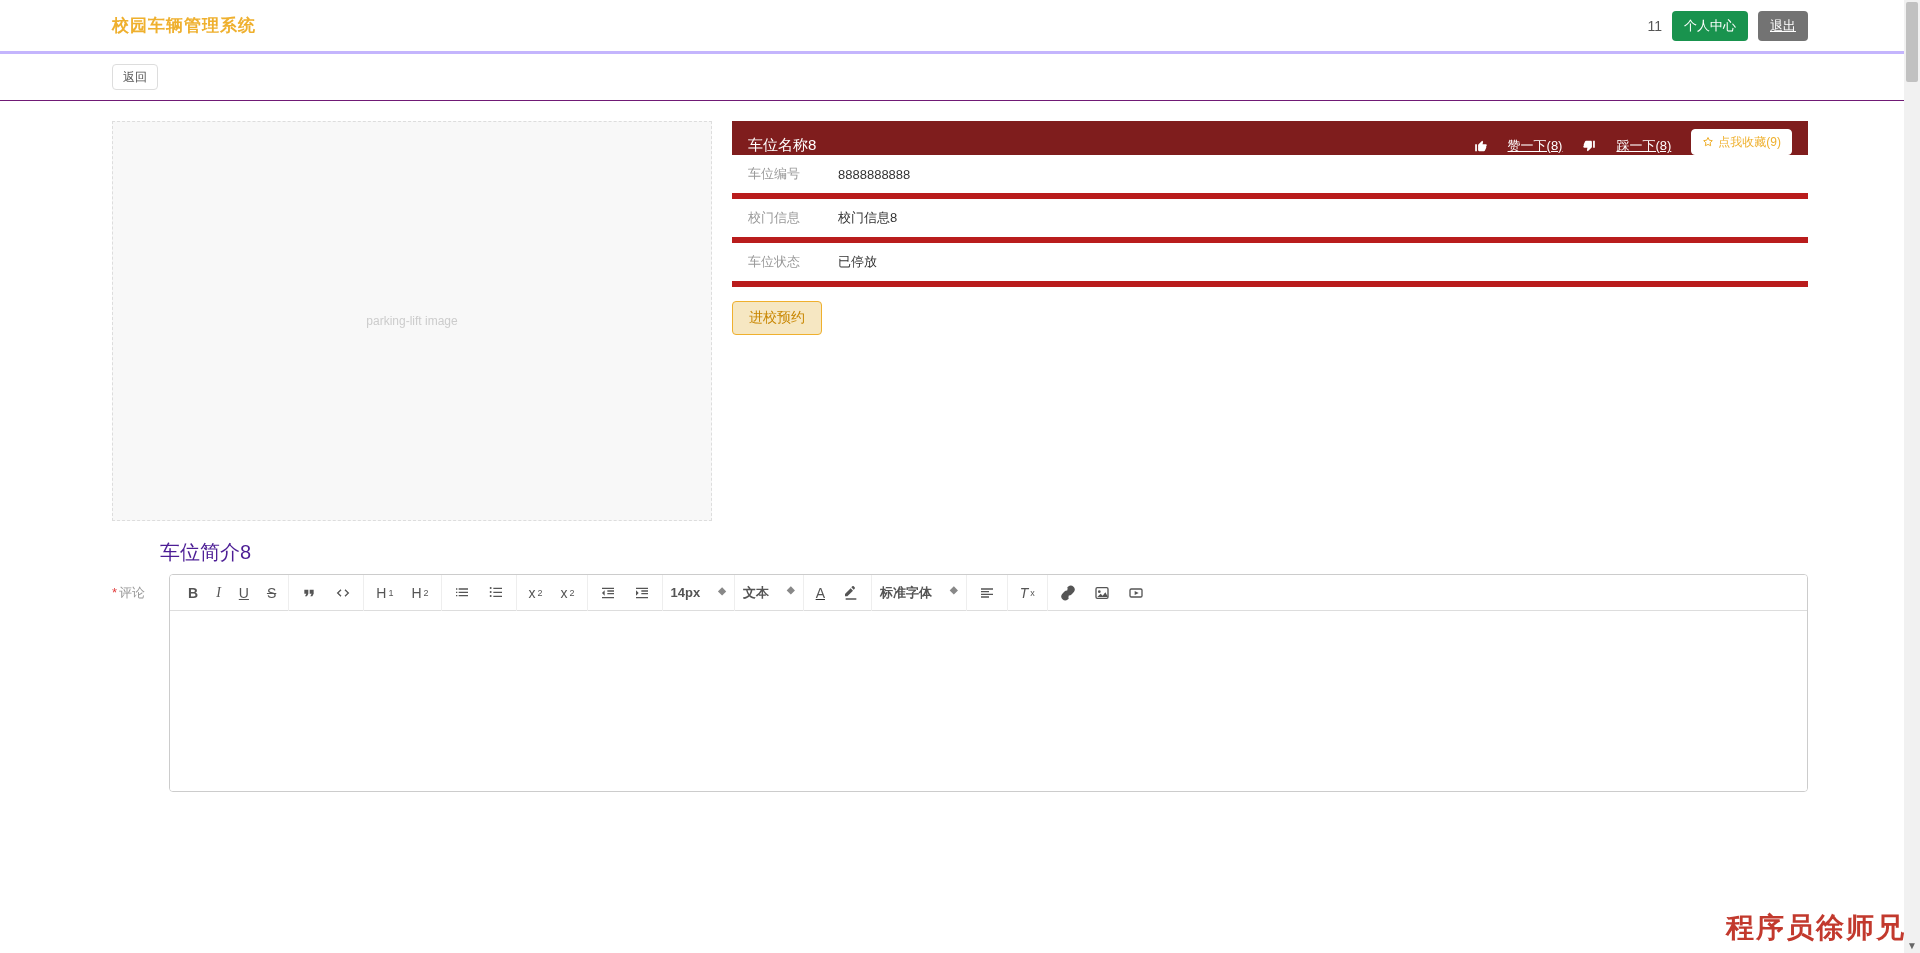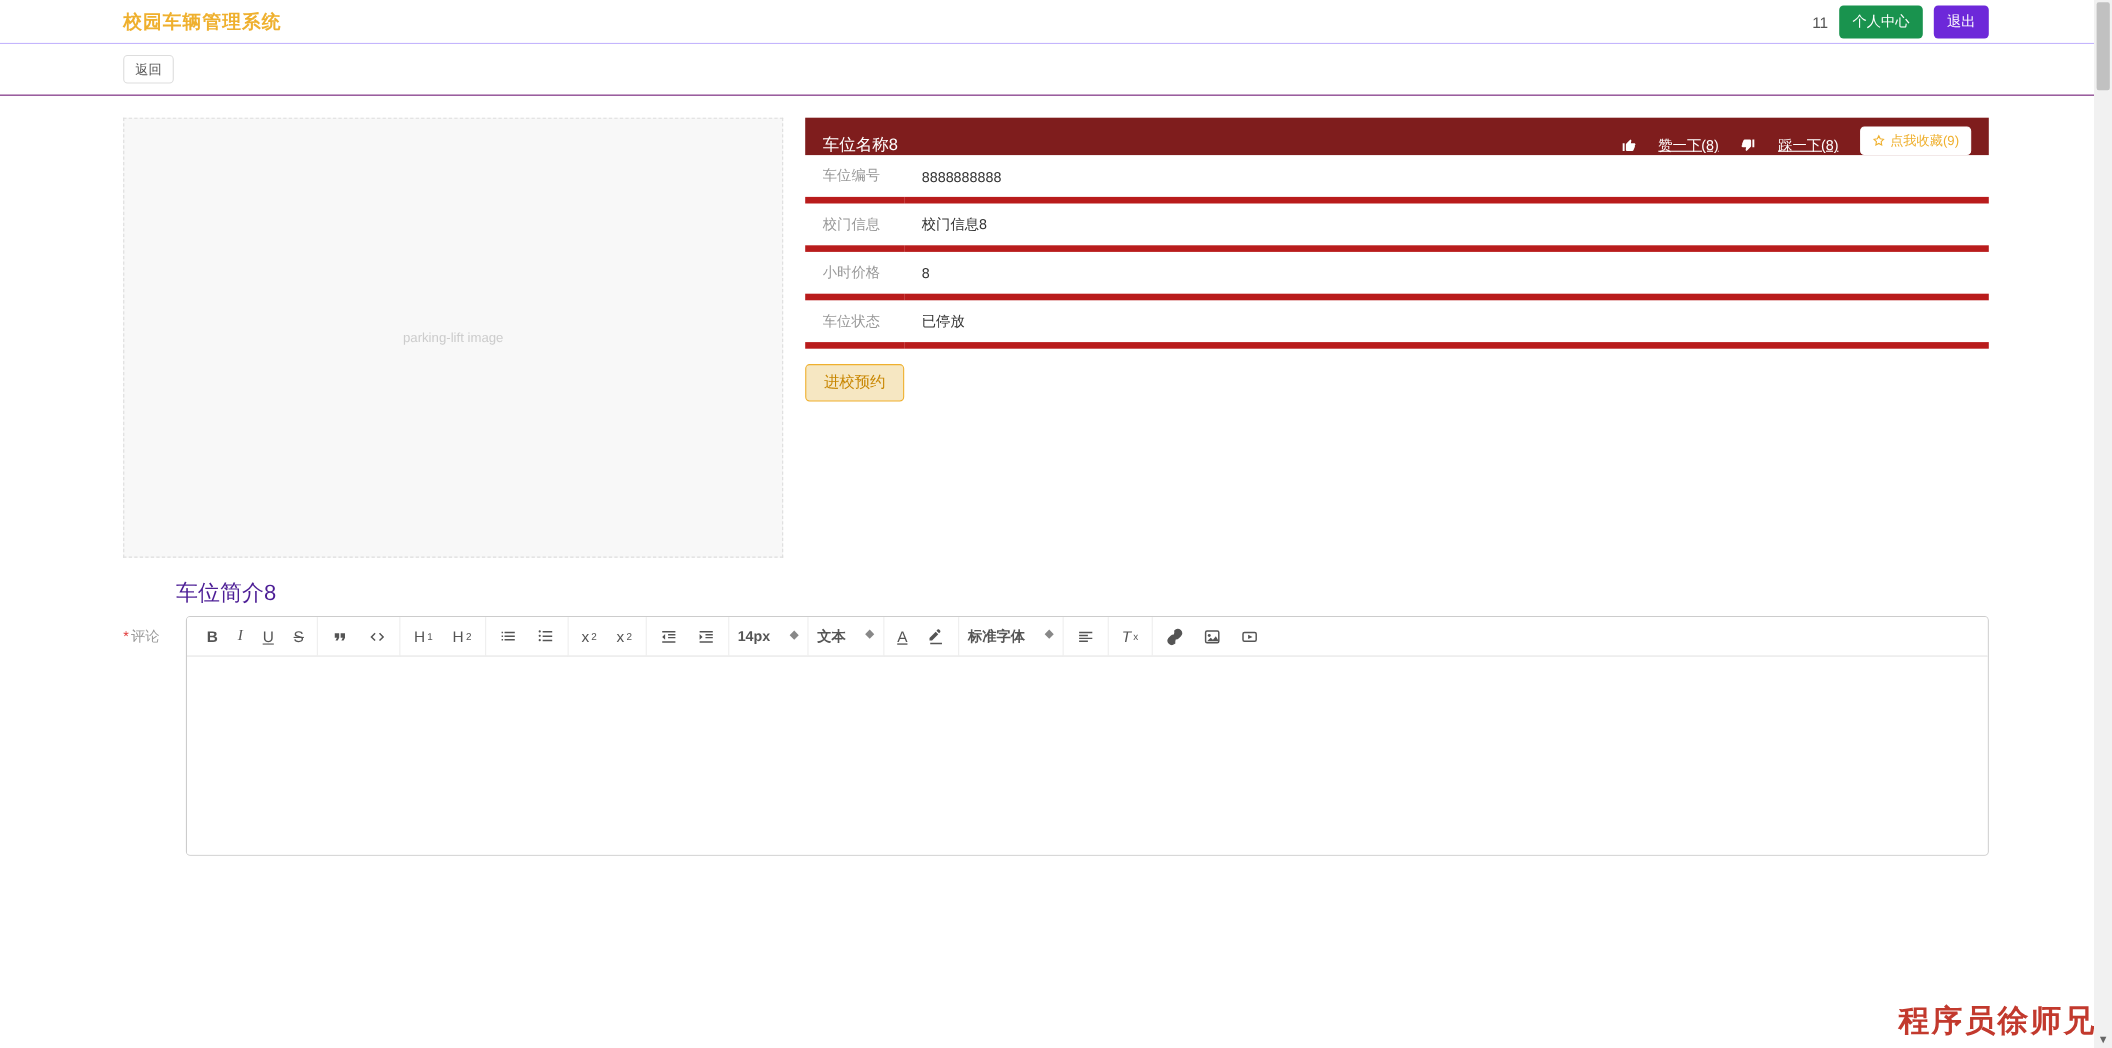--- a/index.html
+++ b/index.html
@@ -4,34 +4,34 @@
   <style>
     * { box-sizing: border-box; margin: 0; padding: 0; }
     body {
       font-family: "Microsoft YaHei", "Helvetica Neue", Arial, sans-serif;
       font-size: 14px;
       color: #333;
       background: #fff;
     }
     
     .header {
-      height: 40px;
-      border-bottom: 1px solid #c4b5fd;
+      height: 54px;
+      border-bottom: 3px solid #c4b5fd;
       display: flex;
       align-items: center;
       justify-content: space-between;
       padding: 0 112px;
       gap: 32px;
     }
     .brand { color: #efb02e; font-weight: 600; font-size: 17px; letter-spacing: 1px;}
     .header-right { display: flex; align-items: center; gap: 10px; }
     .user-num { color: #555; font-size: 14px; }
     .btn { display: inline-flex; align-items:center; justify-content:center; height: 30px; padding: 0 12px; border-radius:4px; font-size:13px; cursor:pointer; border:none;}
     .btn-green { background:#19934e; color:#fff; }
-    .btn-dark { background:#6d28d9; color:#fff; }
+    .btn-dark { background:#737373; color:#fff;text-decoration:underline; }
     
     .backrow { padding: 10px 112px; border-bottom: 1px solid #701a75;}
     .btn-back { background:#fff; border:1px solid #ddd; color:#555; height:26px; padding: 0 10px; border-radius:4px; font-size:12px; cursor:pointer;}
     
     .container { padding: 20px 112px 40px 112px; }
     .top-row { display:flex; gap: 20px; }
     .left-col { width: 600px; }
     .img-placeholder { width:600px; height:400px; background:#f8f8f8; border:1px dashed #ddd; display:flex; align-items:center; justify-content:center; color:#ccc; font-size:12px;}
     .right-col { flex:1; }
     .title-bar { background:#7f1d1d; color:#fff; height:34px; display:flex; align-items:flex-end; padding: 0 16px; gap: 20px;}
@@ -126,24 +126,20 @@
         <tbody id="info-tbody">
             <tr>
               <td>车位编号</td>
               <td>8888888888</td>
             </tr>
             <tr>
               <td>校门信息</td>
               <td>校门信息8</td>
             </tr>
             <tr>
-              <td>小时价格</td>
-              <td>8</td>
-            </tr>
-            <tr>
               <td>车位状态</td>
               <td>已停放</td>
             </tr>
           </tbody>
       </table>
       <div class="action-row">
         <button class="btn-yellow">进校预约</button>
       </div>
     </div>
   </div>

